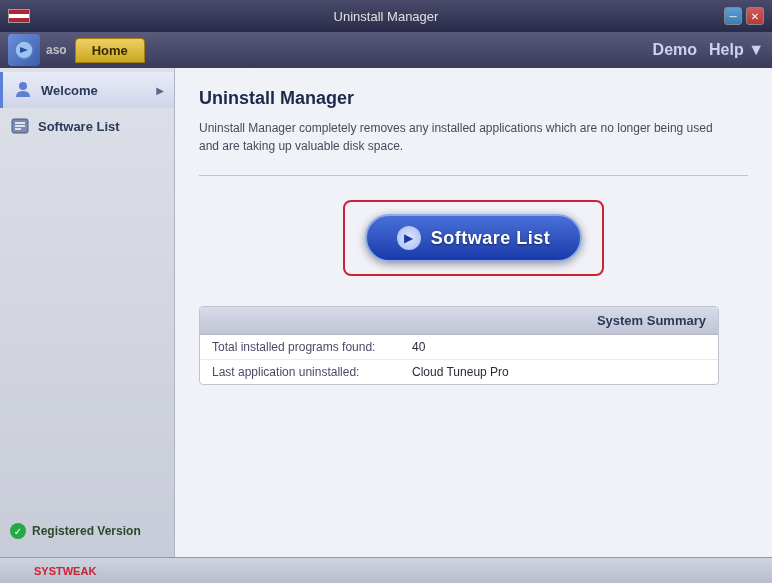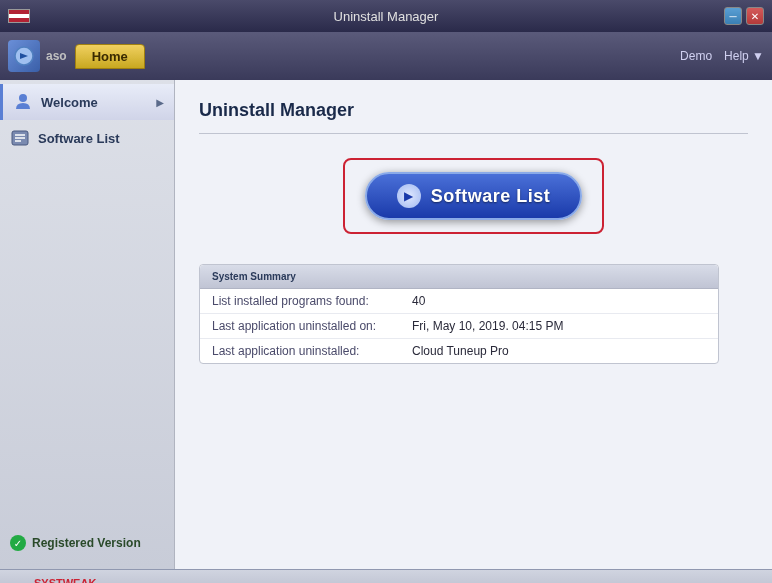--- a/index.html
+++ b/index.html
@@ -42,21 +42,21 @@
     .flag-icon {
       width: 22px; height: 14px;
       background: linear-gradient(to bottom, #b22234 33%, white 33%, white 66%, #b22234 66%);
       border: 1px solid #999;
       margin-right: 4px;
     }
 
     
     .nav-bar {
       background: linear-gradient(to bottom, #5a5a7a, #3a3a5a);
-      height: 48px;
+      height: 36px;
       display: flex;
       align-items: center;
       padding: 0 8px;
       gap: 8px;
     }
     .nav-logo-area {
       display: flex; align-items: center; gap: 6px;
     }
     .nav-logo-icon {
       width: 32px; height: 32px;
@@ -78,23 +78,24 @@
       font-weight: bold;
       color: #3a2a00;
       cursor: pointer;
     }
     .nav-right {
       margin-left: auto;
       display: flex; gap: 12px; align-items: center;
     }
     .nav-link {
       color: #d0d0f0;
-      font-size: 12px;
+      font-size: 16px;
       cursor: pointer;
       text-decoration: none;
+      font-weight: bold;
     }
 
     
     .main-layout {
       display: flex;
       height: calc(583px - 32px - 36px - 26px);
       background: #a21caf;
     }
 
     
@@ -232,25 +233,26 @@
     .system-summary {
       background: white;
       border: 1px solid #c0c4d0;
       border-radius: 4px;
       padding: 0;
       max-width: 520px;
     }
     .system-summary-header {
       background: linear-gradient(to bottom, #d8dce8, #c0c4d4);
       padding: 6px 12px;
-      font-size: 10px;
+      font-size: 13px;
       font-weight: bold;
       color: #2a3a5a;
       border-bottom: 1px solid #b0b4c4;
       border-radius: 4px 4px 0 0;
+      text-align: right;
     }
     .summary-table {
       width: 100%;
       border-collapse: collapse;
     }
     .summary-table tr td {
       padding: 5px 12px;
       font-size: 12px;
       color: #2a2a3a;
     }
@@ -345,42 +347,39 @@
     <div class="sidebar-bottom">
       <div class="registered-badge">
         <div class="green-check">✓</div>
         <span class="registered-text">Registered Version</span>
       </div>
     </div>
   </div>
 
   <div class="content-area">
     <h2 class="content-title">Uninstall Manager</h2>
+    <p class="content-desc">Uninstall Manager completely removes any installed applications which are no longer being used and are taking up valuable disk space.</p>
     <hr class="divider">
 
     <div class="software-list-btn-container">
       <div class="software-list-btn-frame">
         <button class="software-list-btn">
           <div class="play-icon">▶</div>
           <span class="software-list-btn-text">Software List</span>
         </button>
       </div>
     </div>
 
     <div class="system-summary">
       <div class="system-summary-header">System Summary</div>
       <table class="summary-table">
         <tbody id="summary-tbody">
         <tr>
-              <td>List installed programs found:</td>
+              <td>Total installed programs found:</td>
               <td>40</td>
-            </tr>
-            <tr>
-              <td>Last application uninstalled on:</td>
-              <td>Fri, May 10, 2019. 04:15 PM</td>
             </tr>
             <tr>
               <td>Last application uninstalled:</td>
               <td>Cloud Tuneup Pro</td>
             </tr>
           </tbody>
       </table>
     </div>
   </div>
 

